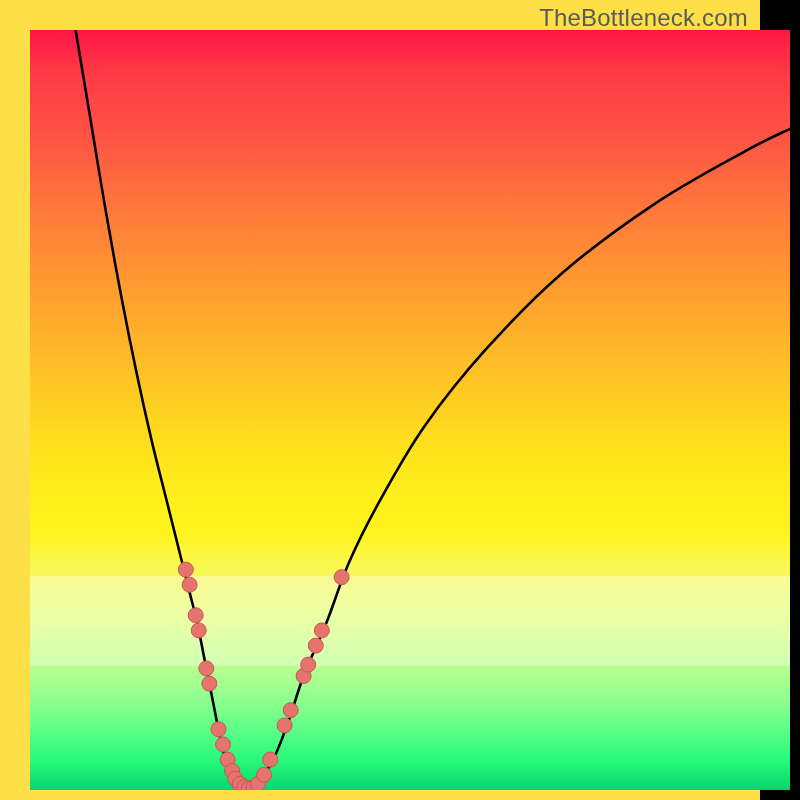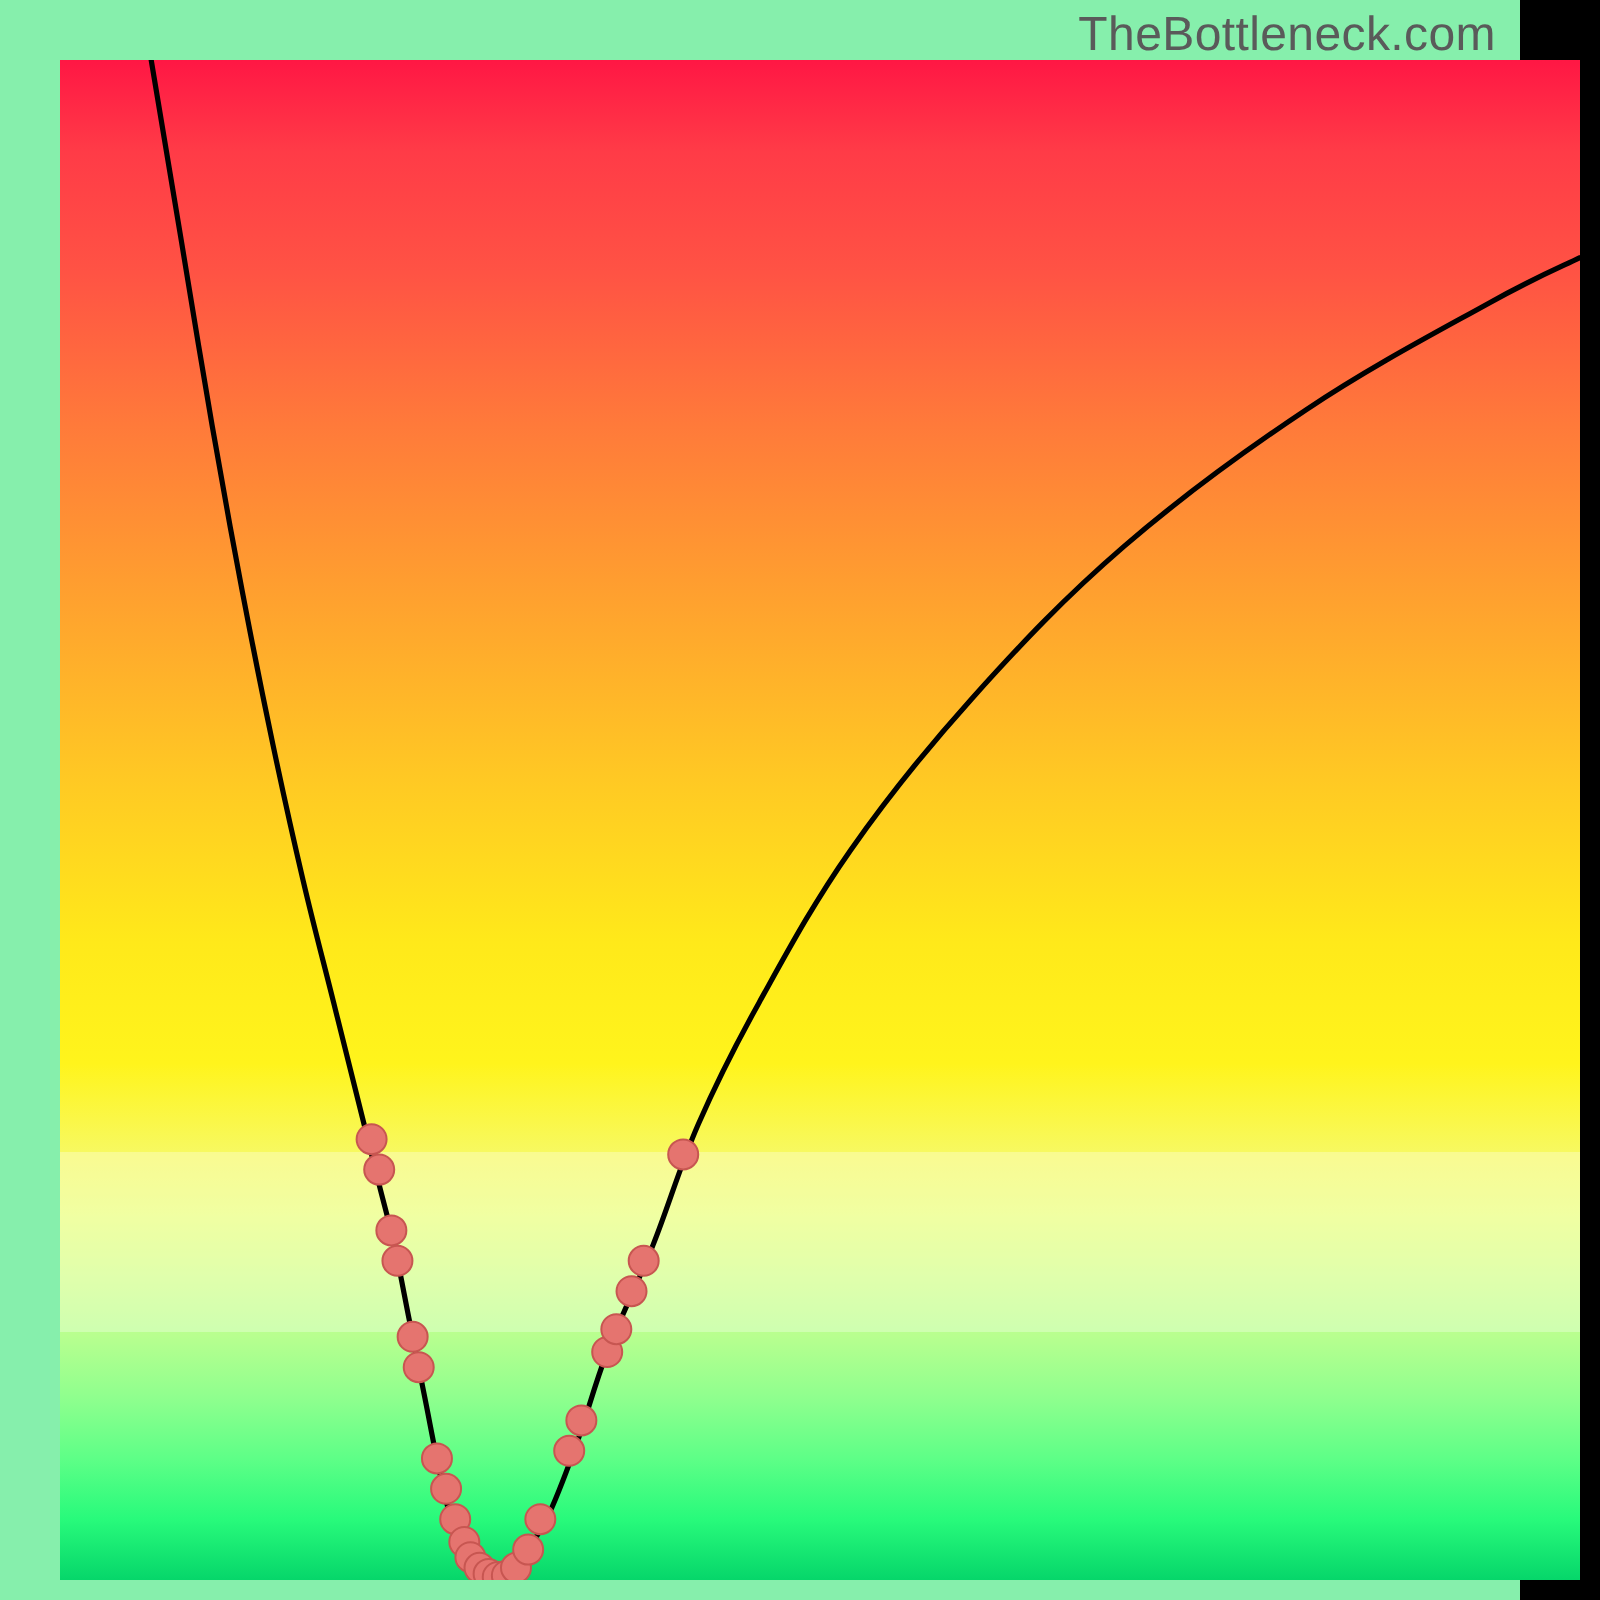--- a/index.html
+++ b/index.html
@@ -8,21 +8,21 @@
     width: 800px;
     height: 800px;
     overflow: hidden;
     background: #000;
     font-family: Arial, Helvetica, sans-serif;
   }
   .frame {
     position: relative;
     width: 760px;
     height: 800px;
-    background: #86efac;
+    background: #fde047;
   }
   .plot-area {
     position: absolute;
     left: 30px;
     top: 30px;
     width: 760px;
     height: 760px;
     
     background: linear-gradient(
       to bottom,

